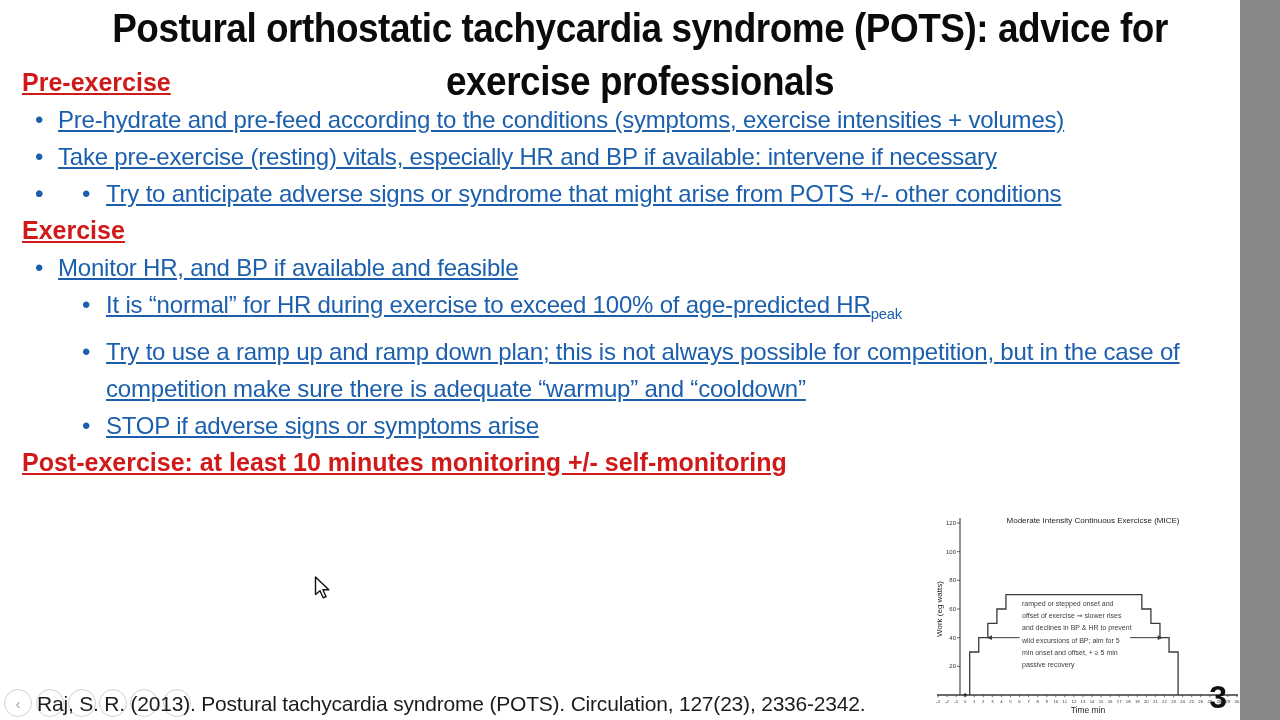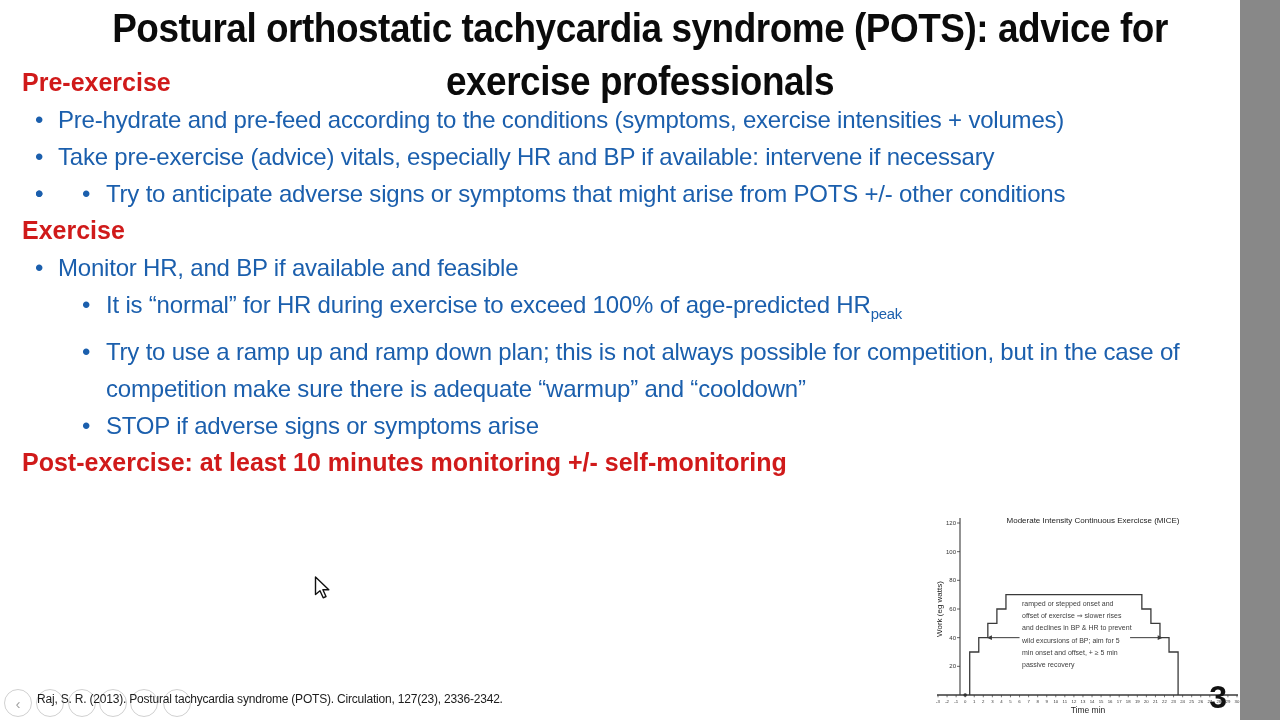--- a/index.html
+++ b/index.html
@@ -7,31 +7,31 @@
   .slide{position:relative; width:1240px; height:720px; background:#ffffff; overflow:hidden;}
 
   .title{
     position:absolute; left:14px; top:2px; width:1252px; margin:0;
     text-align:center; font-size:41px; line-height:53px; font-weight:700;
     color:#0b0b0b; letter-spacing:-0.5px;
     transform:scaleX(.9); transform-origin:50% 0;
   }
 
   .content{position:absolute; left:22px; top:64px; width:1190px;}
-  .row{line-height:37px;}
+  .row{line-height:37px;text-decoration:underline;}
   .h{color:var(--red); font-size:25px; font-weight:700;}
   .b1,.b2{position:relative; color:var(--blue); font-size:24px; letter-spacing:-0.2px;}
   .b1{padding-left:36px;}
   .b2{padding-left:84px;}
   .b1 .dot{position:absolute; left:13px; top:0;}
   .b2 .dot{position:absolute; left:60px; top:0;}
   .b1 sub,.b2 sub{font-size:0.62em;}
 
   .citation{
-    position:absolute; left:37px; top:692px; font-size:12px; color:#1c1c1c;
+    position:absolute; left:37px; top:692px; font-size:21px; color:#1c1c1c;
     letter-spacing:-0.2px; z-index:3;
   }
   .page-number{
     position:absolute; right:13px; top:679px; font-size:32px; font-weight:700; color:#111; z-index:3;
   }
 
   .nav-circle{
     position:absolute; top:689px; width:26px; height:26px; border-radius:50%;
     border:1px solid rgba(110,110,110,.32); z-index:2; background:transparent;
     display:flex; align-items:center; justify-content:center;
@@ -44,24 +44,24 @@
 </head>
 <body>
 
 <div class="slide">
 
   <h1 class="title">Postural orthostatic tachycardia syndrome (POTS): advice for exercise professionals</h1>
 
   <div class="content" id="content">
       <div class="row h"><span>Pre-exercise</span></div>
       <div class="row b1"><span class="dot">•</span><span>Pre-hydrate and pre-feed according to the conditions (symptoms, exercise intensities + volumes)</span></div>
-      <div class="row b1"><span class="dot">•</span><span>Take pre-exercise (advice) vitals, especially HR and BP if available: intervene if necessary</span></div>
+      <div class="row b1"><span class="dot">•</span><span>Take pre-exercise (resting) vitals, especially HR and BP if available: intervene if necessary</span></div>
       <div class="row b1"><span class="dot">•</span></div>
       <div class="row b1"><span class="dot">•</span></div>
-      <div class="row b2"><span class="dot">•</span><span>Try to anticipate adverse signs or symptoms that might arise from POTS +/- other conditions</span></div>
+      <div class="row b2"><span class="dot">•</span><span>Try to anticipate adverse signs or syndrome that might arise from POTS +/- other conditions</span></div>
       <div class="row h"><span>Exercise</span></div>
       <div class="row b1"><span class="dot">•</span><span>Monitor HR, and BP if available and feasible</span></div>
       <div class="row b2"><span class="dot">•</span><span>It is “normal” for HR during exercise to exceed 100% of age-predicted HR</span><sub>peak</sub></div>
       <div class="row b2"><span class="dot">•</span><span>Try to use a ramp up and ramp down plan; this is not always possible for competition, but in the case of competition make sure there is adequate “warmup” and “cooldown”</span></div>
       <div class="row b2"><span class="dot">•</span><span>STOP if adverse signs or symptoms arise</span></div>
       <div class="row h"><span>Post-exercise: at least 10 minutes monitoring +/- self-monitoring</span></div>
     </div>
 
   <svg id="mice-chart" width="312" height="214" viewBox="0 0 312 214">
       <line x1="30" y1="13" x2="30" y2="190" stroke="#3a3a3a" stroke-width="1.1"></line>

